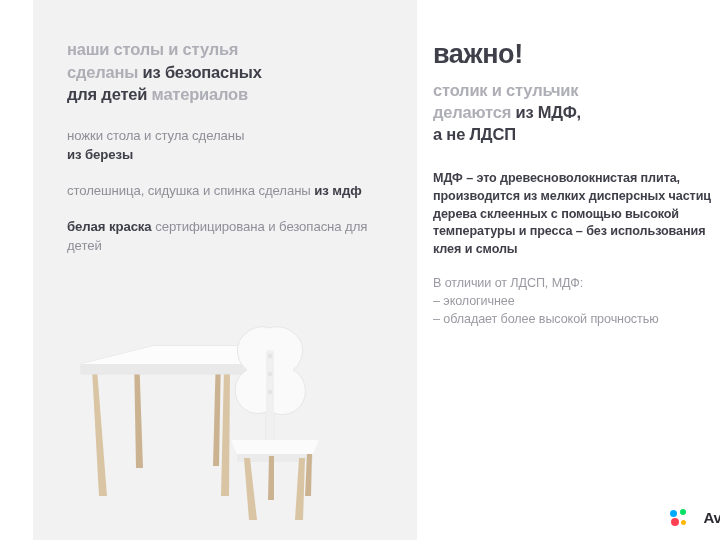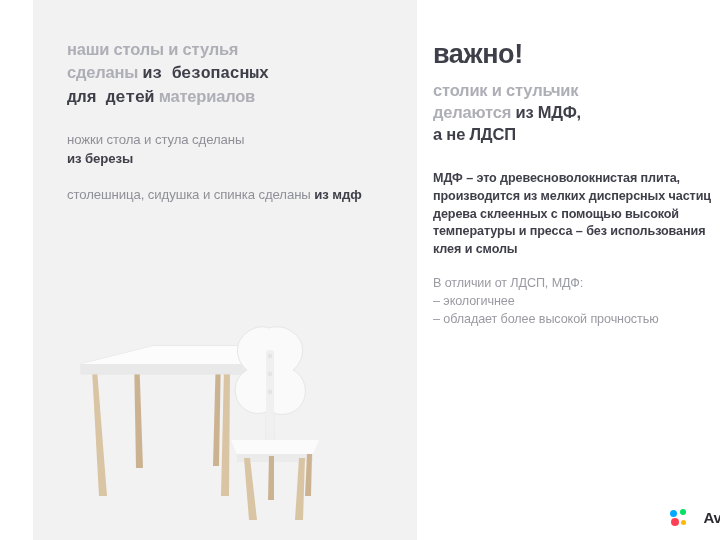--- a/index.html
+++ b/index.html
@@ -33,21 +33,20 @@
   .left-headline {
     font-size: 16.5px;
     line-height: 1.37;
     font-weight: 700;
     color: #aeaeb6;
     letter-spacing: -0.2px;
     margin: 0 0 20px 0;
   }
   .left-headline .dark {
     color: #3f3f4a;
-    font-family: Liberation Mono, monospace;
   }
   .para {
     font-size: 13.2px;
     line-height: 1.45;
     color: #8f8f98;
     margin: 0 0 17px 0;
     letter-spacing: -0.1px;
   }
   .para .dark {
     color: #3f3f4a;
@@ -147,20 +146,24 @@
     <p class="para">
       <span>ножки стола и стула сделаны</span><br>
       <span class="dark">из березы</span>
     </p>
 
     <p class="para">
       <span>столешница, сидушка и спинка сделаны</span>
       <span class="dark">из мдф</span>
     </p>
 
+    <p class="para bold-lead">
+      <span class="lead">белая краска</span>
+      <span>сертифицирована и безопасна для детей</span>
+    </p>
 
     <svg class="furniture" viewBox="0 0 384 250">
 
       <g>
         <path d="M59,79 L64,79 L74,206 L66,206 Z" fill="#d9c4a3"></path>
         <path d="M101,63 L106,63 L110,178 L103,178 Z" fill="#cbb392"></path>
         <path d="M191,78 L197,78 L196,206 L188,206 Z" fill="#d9c4a3"></path>
         <path d="M183,62 L188,62 L186,176 L180,176 Z" fill="#cbb392"></path>
       </g>
 

